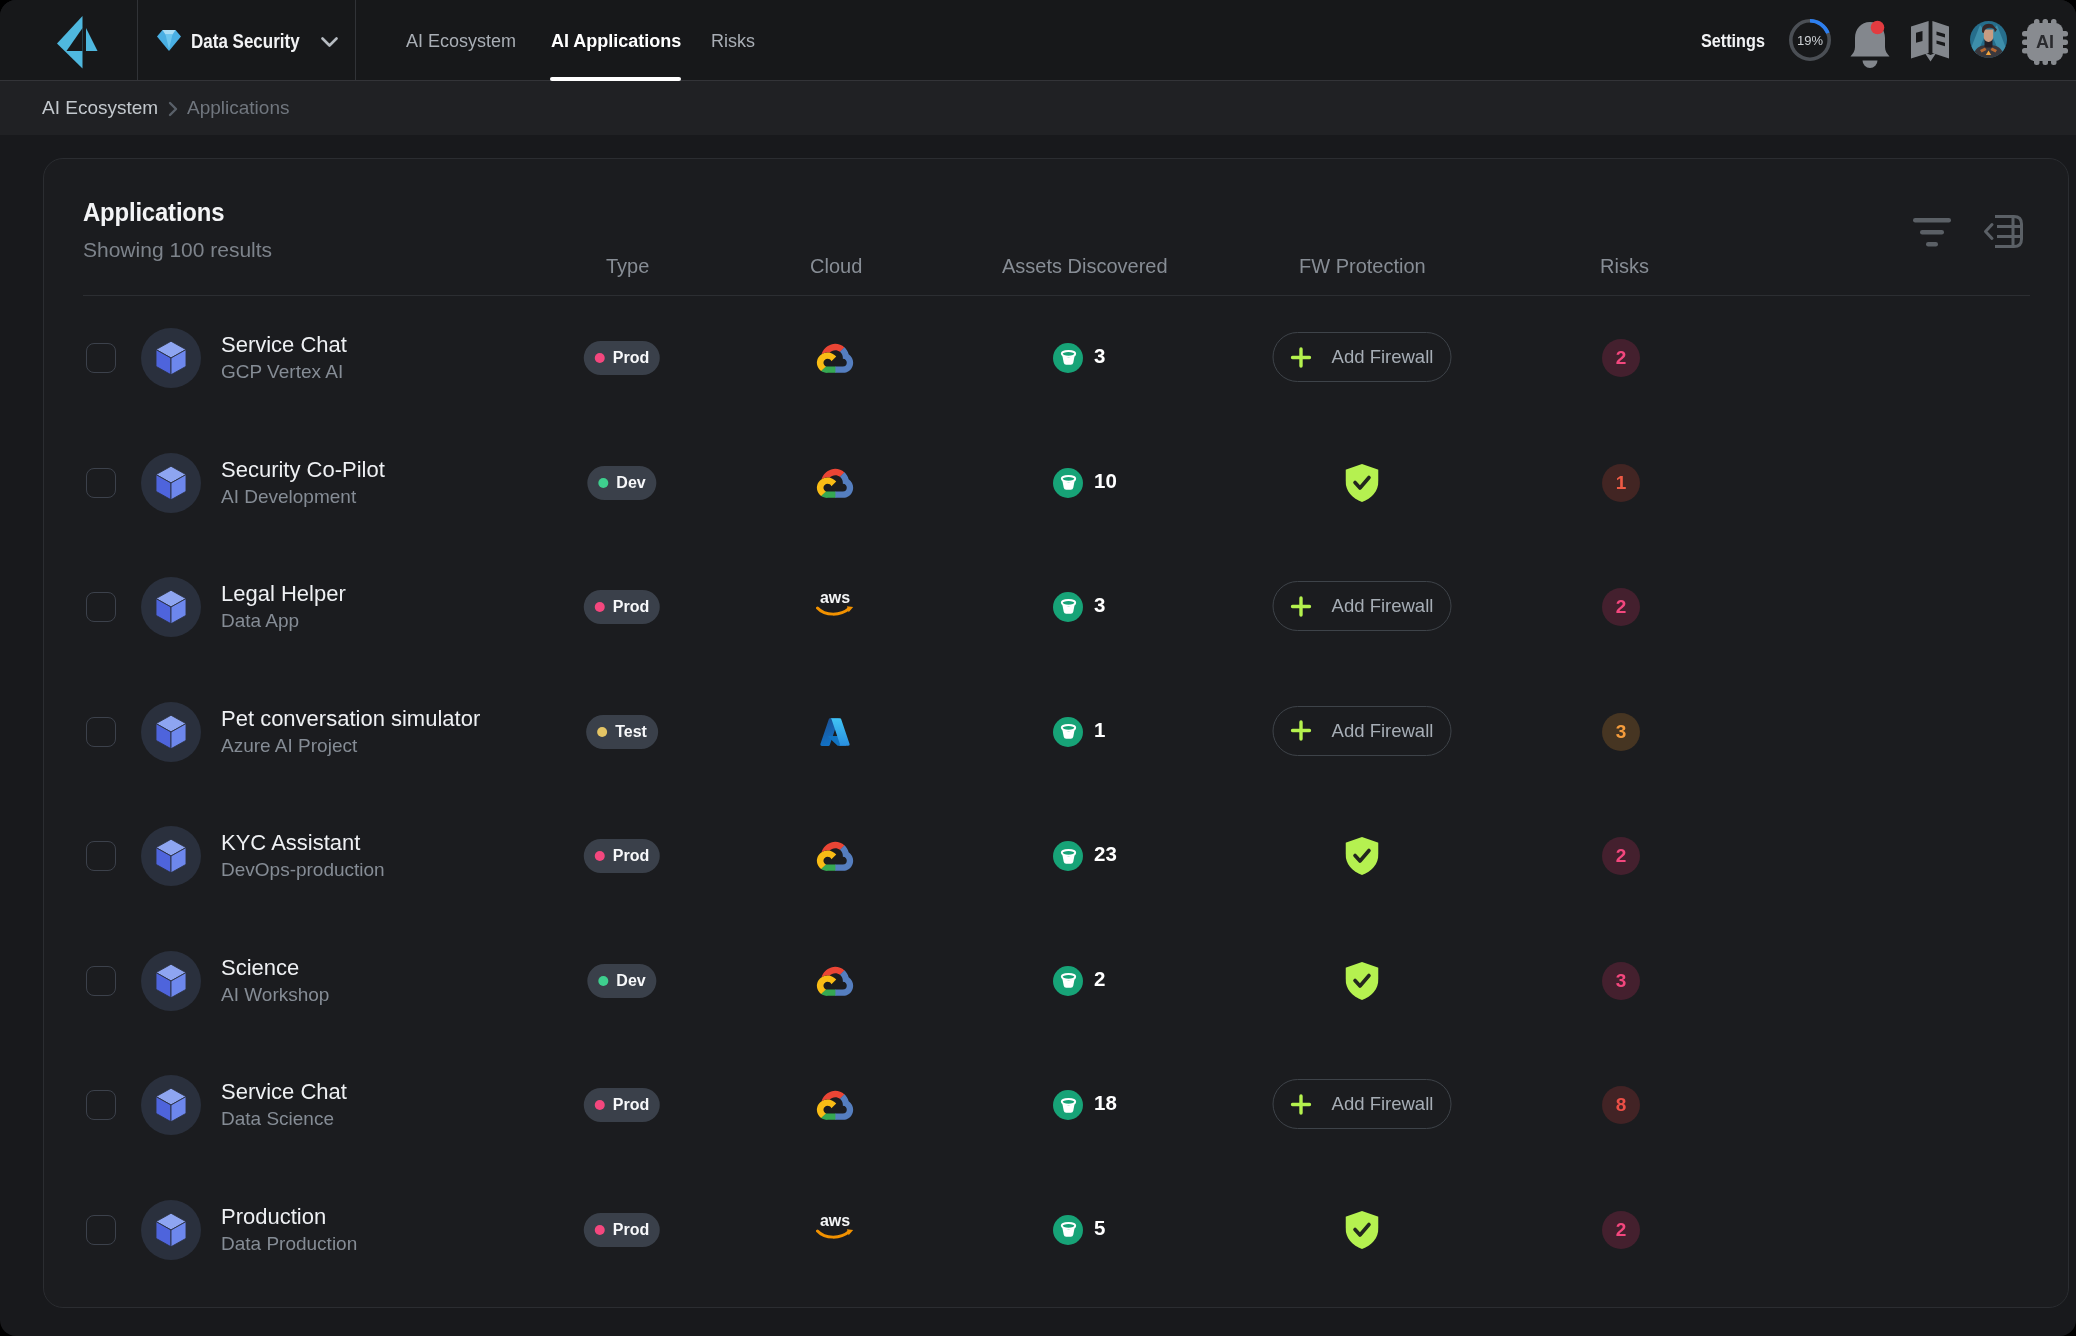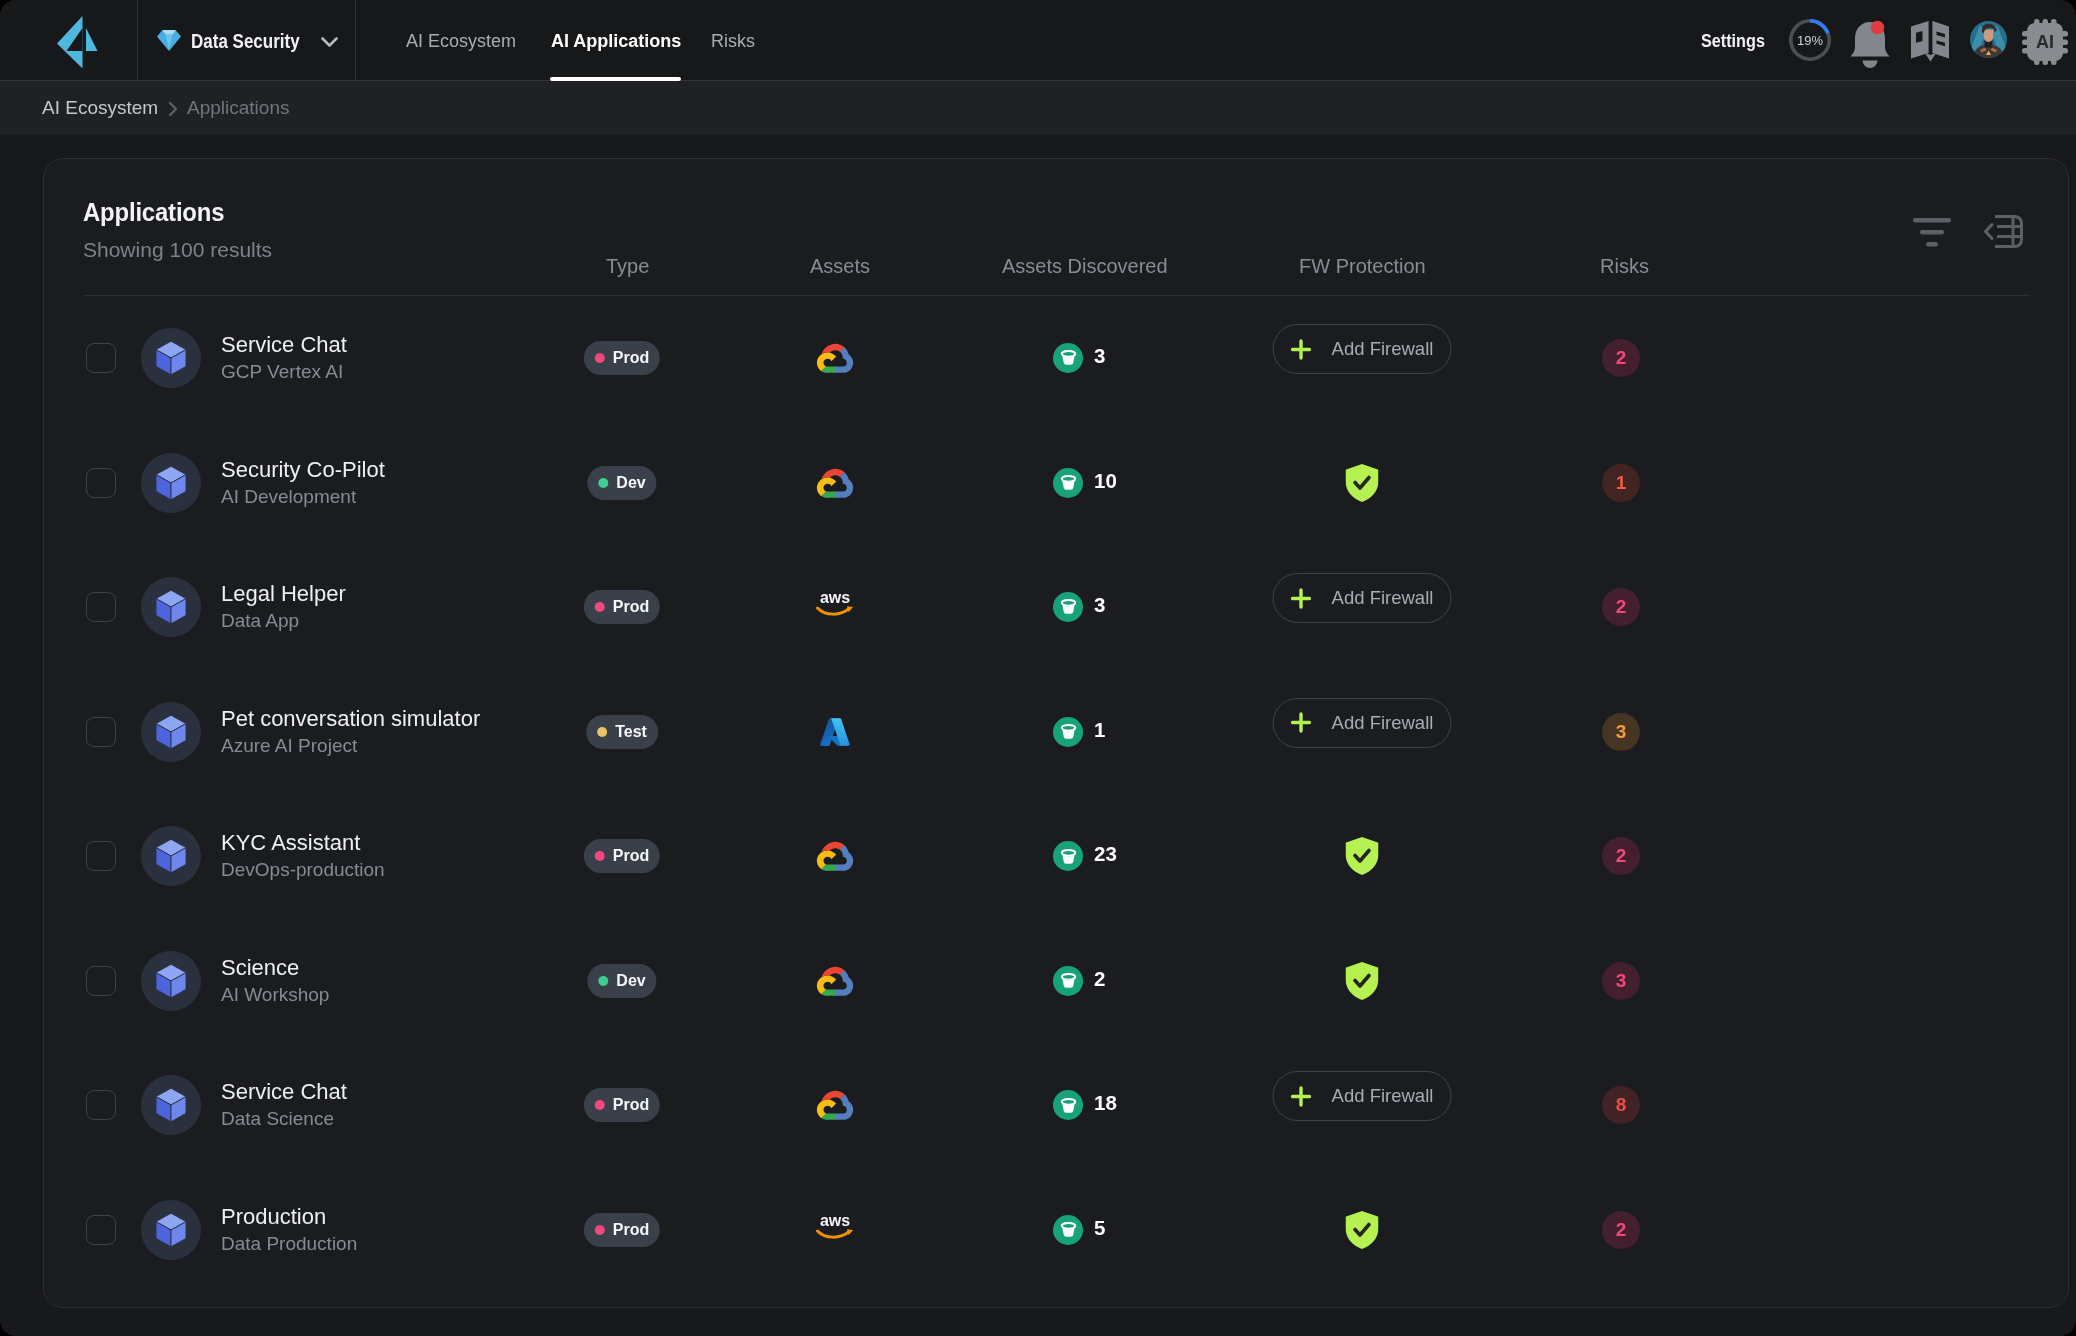--- a/index.html
+++ b/index.html
@@ -33,21 +33,21 @@
 .appic{position:absolute;left:97px;top:32px;width:60px;height:60px;border-radius:50%;background:#2A303D;display:flex;align-items:center;justify-content:center}
 .nm{position:absolute;left:177px;top:36px;font-size:22px;color:#eef0f3}
 .sub{position:absolute;left:177px;top:65px;font-size:19px;color:#858c95}
 .badge{position:absolute;left:578px;top:45px;transform:translateX(-50%);height:34px;border-radius:17px;background:#3A404A;display:flex;align-items:center;gap:8px;padding:0 11px;font-weight:bold;font-size:16px;color:#f7f8fa;white-space:nowrap}
 .dot{width:10px;height:10px;border-radius:50%}
 .cloud{position:absolute;left:791px;top:62px;transform:translate(-50%,-50%)}
 .aws{position:absolute;left:791px;top:62px;transform:translate(-50%,-50%);text-align:center}
 .aws span{font-weight:bold;font-size:16px;color:#f4f5f6;letter-spacing:0;line-height:14px;display:block}
 .assic{position:absolute;left:1009px;top:47px;width:30px;height:30px;border-radius:50%;background:#17A377;display:flex;align-items:center;justify-content:center}
 .assn{position:absolute;left:1050px;top:48px;font-size:20.5px;font-weight:bold;color:#fff}
-.fwbtn{position:absolute;left:1318px;top:28px;transform:translateX(-50%);width:179px;height:50px;border:1.5px solid #3E4349;border-radius:25px;display:flex;align-items:center;justify-content:center;gap:20px}
+.fwbtn{position:absolute;left:1318px;top:36px;transform:translateX(-50%);width:179px;height:50px;border:1.5px solid #3E4349;border-radius:25px;display:flex;align-items:center;justify-content:center;gap:20px}
 
 .fwbtn .tx{color:#A6ADB5;font-size:18.5px}
 .shieldw{position:absolute;left:1318px;top:62px;transform:translate(-50%,-50%)}
 .risk{position:absolute;left:1558px;top:43px;width:38px;height:38px;border-radius:50%;display:flex;align-items:center;justify-content:center;font-size:19px;font-weight:bold}
 </style></head><body>
 <div class="window">
 <div class="nav">
  <div class="vdiv" style="left:137px"></div>
  <div class="vdiv" style="left:355px"></div>
  <svg class="logo" width="41" height="54" viewBox="0 0 41 54">
@@ -129,21 +129,21 @@
  <div class="c1">AI Ecosystem</div>
  <svg class="ca" width="10" height="16" viewBox="0 0 10 16">
         <polyline points="2,2 8,8 2,14" fill="none" stroke="#596069" stroke-width="2.4" stroke-linecap="round" stroke-linejoin="round"></polyline>
       </svg>
  <div class="c2">Applications</div>
 </div>
 <div class="card">
  <div class="title">Applications</div>
  <div class="subtitle">Showing 100 results</div>
  <div class="colh" style="left:562px">Type</div>
- <div class="colh" style="left:766px">Assets</div>
+ <div class="colh" style="left:766px">Cloud</div>
  <div class="colh" style="left:958px">Assets Discovered</div>
  <div class="colh" style="left:1255px">FW Protection</div>
  <div class="colh" style="left:1556px">Risks</div>
  <div class="hsep"></div>
  <svg class="ficon" style="left:1869px;top:59px" width="38" height="29" viewBox="0 0 38 29">
    <g fill="#5b6066">
           <rect x="0" y="0" width="38" height="4.5" rx="2.2"></rect>
           <rect x="7" y="12" width="24" height="4.5" rx="2.2"></rect>
           <rect x="13" y="24" width="12" height="4.5" rx="2.2"></rect>
         </g>

